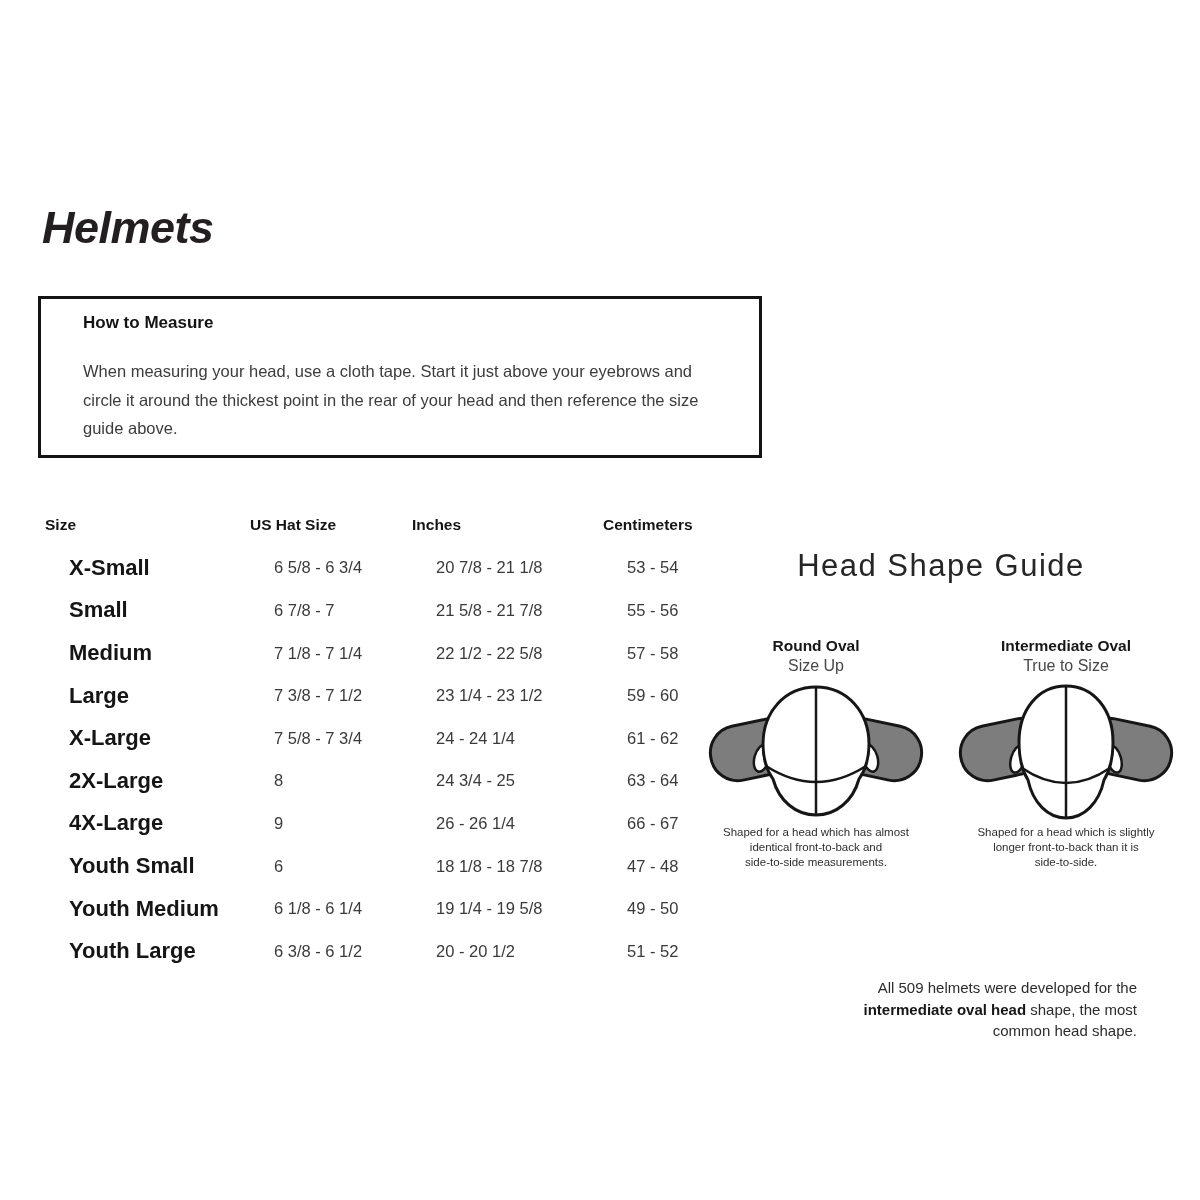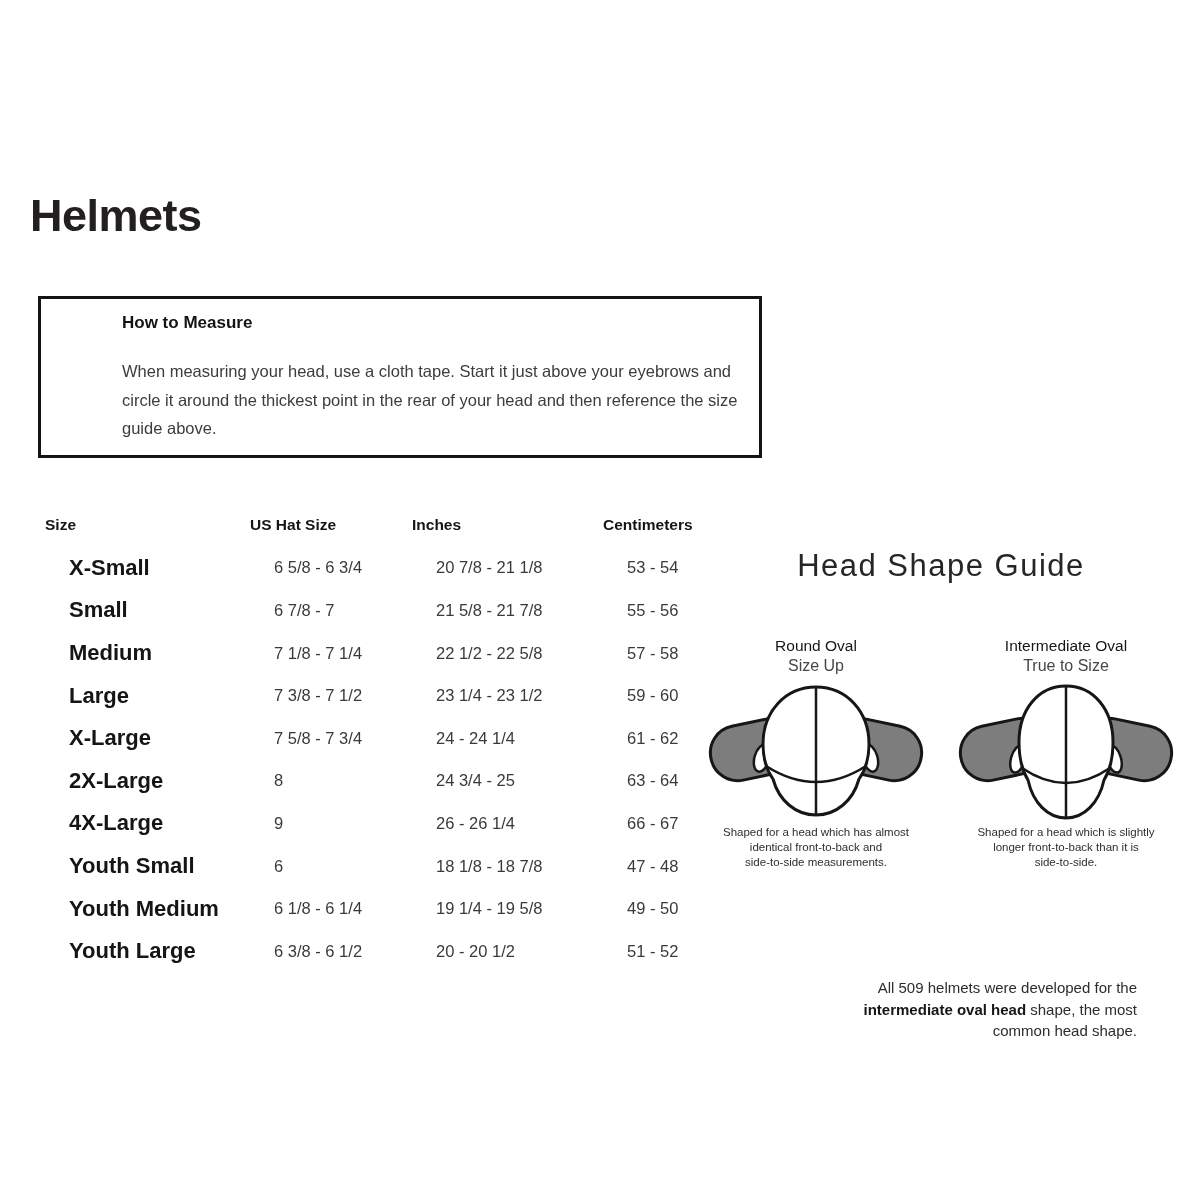--- a/index.html
+++ b/index.html
@@ -1,27 +1,27 @@
 <!DOCTYPE html>
 <html><head>
 <meta charset="utf-8">
 <style>
   html,body{margin:0;padding:0;background:#ffffff;}
   .page{
     position:relative;width:1200px;height:1200px;background:#ffffff;
     font-family:"Liberation Sans",sans-serif;color:#1c1c1c;overflow:hidden;
   }
   .page-title{
-    position:absolute;left:30px;top:190px;margin:0;
-    font-size:45px;font-weight:700;letter-spacing:-0.5px;color:#231f20;
+    position:absolute;left:30px;top:190px;margin:12px;
+    font-size:45px;font-weight:700;letter-spacing:-0.5px;color:#231f20;font-style:italic;
   }
   
   .measure-box{
     position:absolute;left:38px;top:296px;width:724px;height:162px;
-    border:3px solid #141414;box-sizing:border-box;background:#ffffff;padding-left:39px;
+    border:3px solid #141414;box-sizing:border-box;background:#ffffff;
   }
   .measure-title{
     margin:14px 0 0 42px;font-size:17px;font-weight:700;color:#141414;
   }
   .measure-text{
     margin:24px 0 0 42px;width:618px;
     font-size:16.5px;line-height:28.5px;color:#3c3c3c;
   }
   
   .size-table{position:absolute;left:45px;top:504px;}
@@ -35,21 +35,21 @@
   .trow.data .c0{font-size:22px;font-weight:700;color:#151515;margin-left:24px;}
   .trow.data .c1,.trow.data .c2,.trow.data .c3{font-size:16.5px;color:#3a3a3a;}
   
   .guide-title{
     position:absolute;left:716px;top:548px;width:450px;text-align:center;
     font-size:31px;font-weight:400;letter-spacing:1.5px;color:#262626;
   }
   .shape-label{position:absolute;top:637px;width:220px;text-align:center;}
   .shape-label.left{left:706px;}
   .shape-label.right{left:956px;}
-  .shape-name{font-size:15.5px;font-weight:400;color:#161616;}
+  .shape-name{font-size:15.5px;font-weight:700;color:#161616;}
   .shape-fit{font-size:16px;color:#474747;margin-top:2px;}
   .head-figure{position:absolute;top:682px;width:220px;height:145px;}
   .head-figure.left{left:706px;}
   .head-figure.right{left:956px;}
   .shape-caption{
     position:absolute;top:825px;width:244px;text-align:center;
     font-size:11.5px;line-height:14.8px;color:#2e2e2e;
   }
   .shape-caption.left{left:694px;}
   .shape-caption.right{left:944px;}

